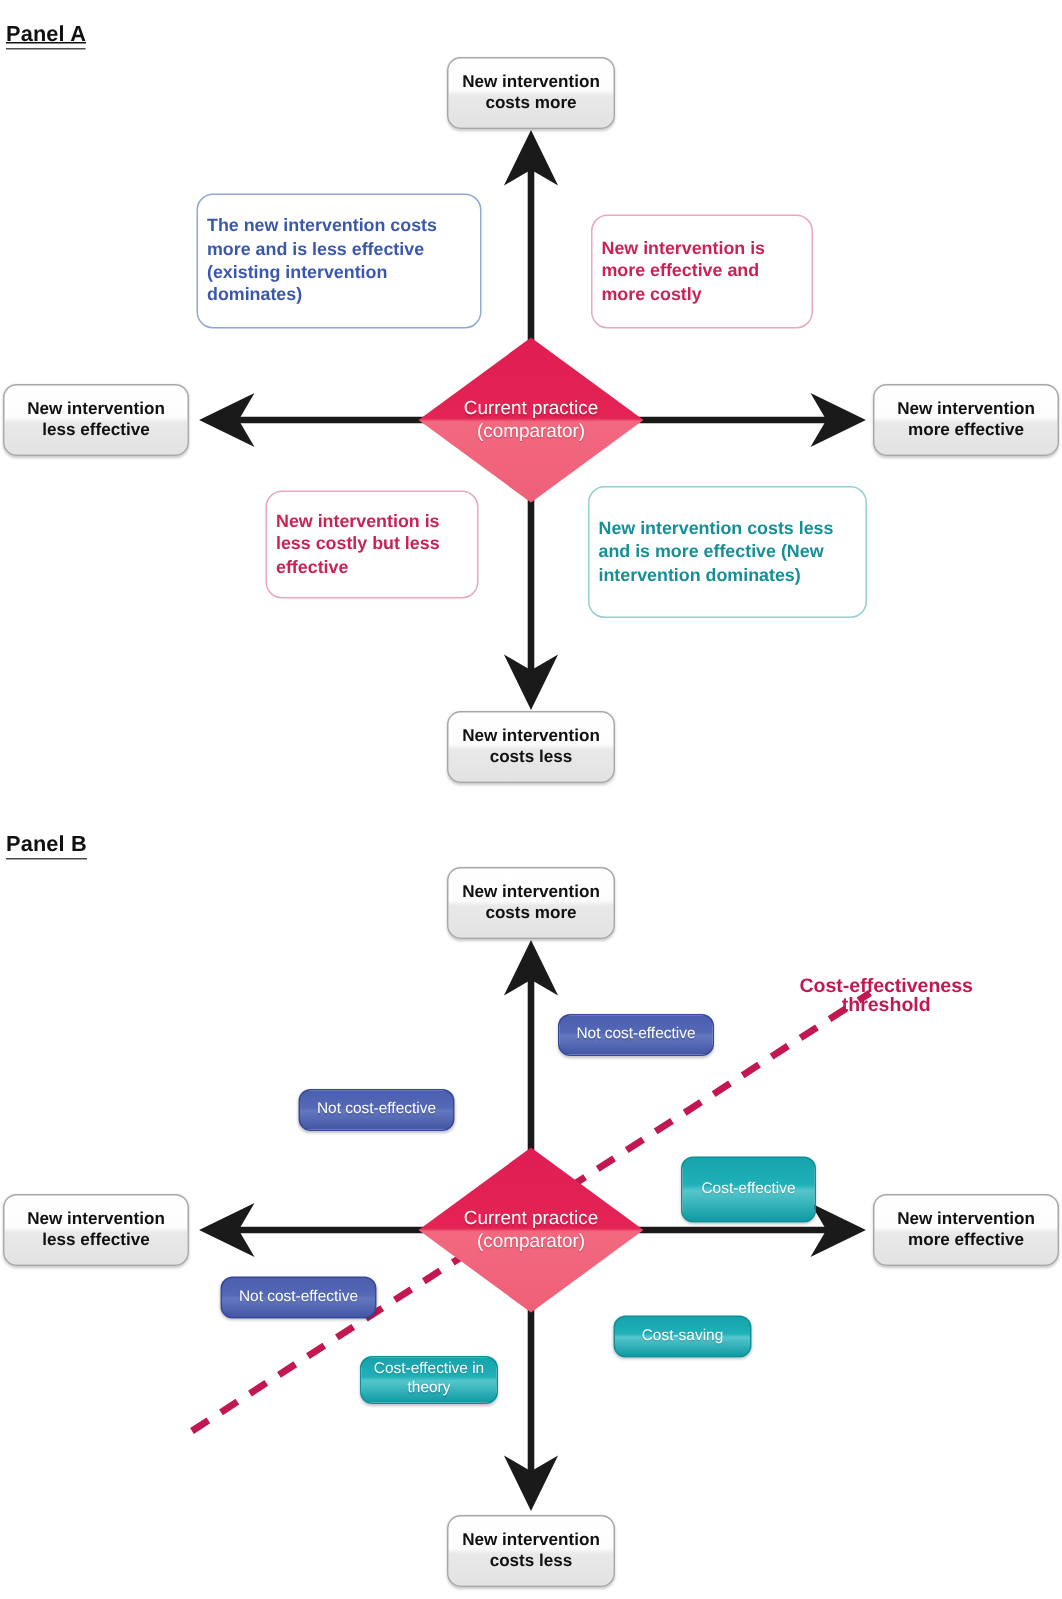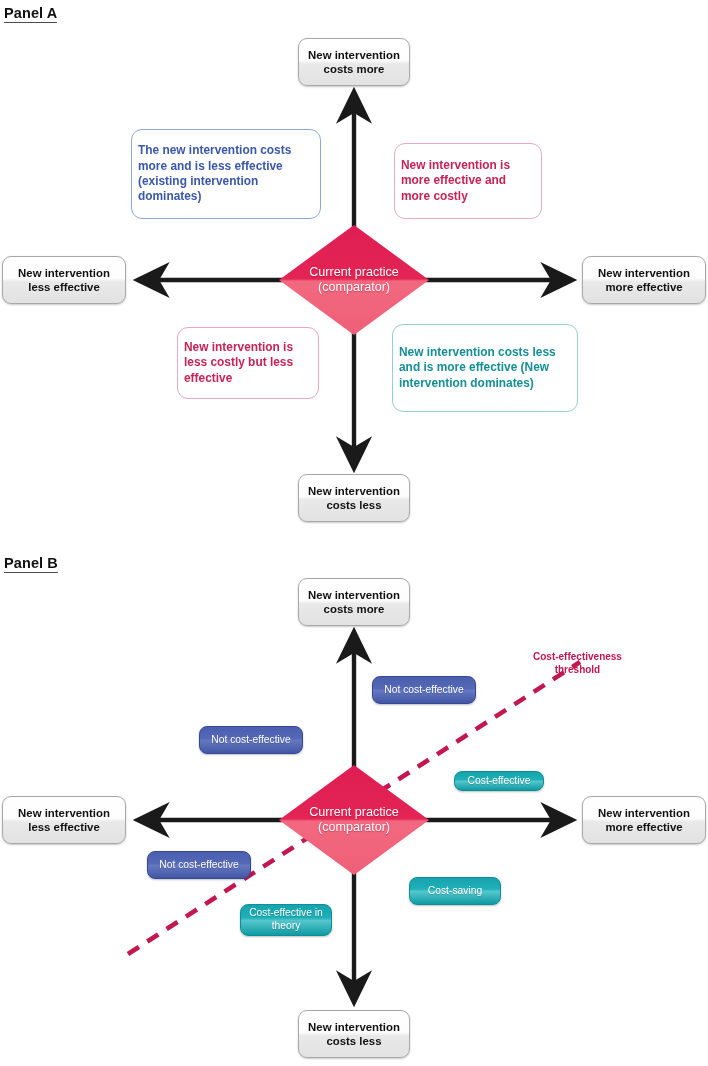--- a/index.html
+++ b/index.html
@@ -131,34 +131,34 @@
   
   .threshold-svg {
     position: absolute;
     left: 0; top: 0;
     width: 708px;
     pointer-events: none;
   }
   .threshold-label {
     position: absolute;
     color: #c2174f;
-    font-size: 10px;
+    font-size: 13px;
     font-weight: bold;
     line-height: 13.4px;
     text-align: center;
     white-space: nowrap;
   }
   .threshold-label .l2 { display: block; }
 </style>
 </head>
 <body>
 
 <div class="panel" id="panel-a">
 
-  <div class="panel-title" style="left:4px; top:6px;">Panel A</div>
+  <div class="panel-title" style="left:4px; top:16px;text-decoration:underline;">Panel A</div>
 
   <svg class="axis-svg" height="540">
     <defs>
       <marker id="arrA" markerWidth="9" markerHeight="9" refX="7.2" refY="4.5" orient="auto">
         <path d="M0,0.4 L8.4,4.5 L0,8.6 L2.4,4.5 Z" fill="#1a1a1a"></path>
       </marker>
     </defs>
 
     <line x1="354" y1="262" x2="354" y2="92" stroke="#1a1a1a" stroke-width="4.4" marker-end="url(#arrA)"></line>
 
@@ -294,20 +294,20 @@
 
   <div class="threshold-label" style="left:533px; top:110px;">
     <span>Cost-effectiveness</span>
     <span class="l2">threshold</span>
   </div>
 
   <div class="badge blue" style="left:199px; top:725px; width:104px; height:28px; top:186px;">Not cost-effective</div>
 
   <div class="badge blue" style="left:372px; top:136px; width:104px; height:28px;">Not cost-effective</div>
 
-  <div class="badge teal" style="left:454px; top:231px; width:90px; height:20px;">Cost-effective</div>
+  <div class="badge teal" style="left:454px; top:231px; width:90px; height:44px;">Cost-effective</div>
 
   <div class="badge blue" style="left:147px; top:311px; width:104px; height:28px;">Not cost-effective</div>
 
   <div class="badge teal" style="left:240px; top:364px; width:92px; height:32px; line-height:12.6px;">Cost-effective in theory</div>
 
   <div class="badge teal" style="left:409px; top:337px; width:92px; height:28px;">Cost-saving</div>
 </div>
 
 </body></html>

